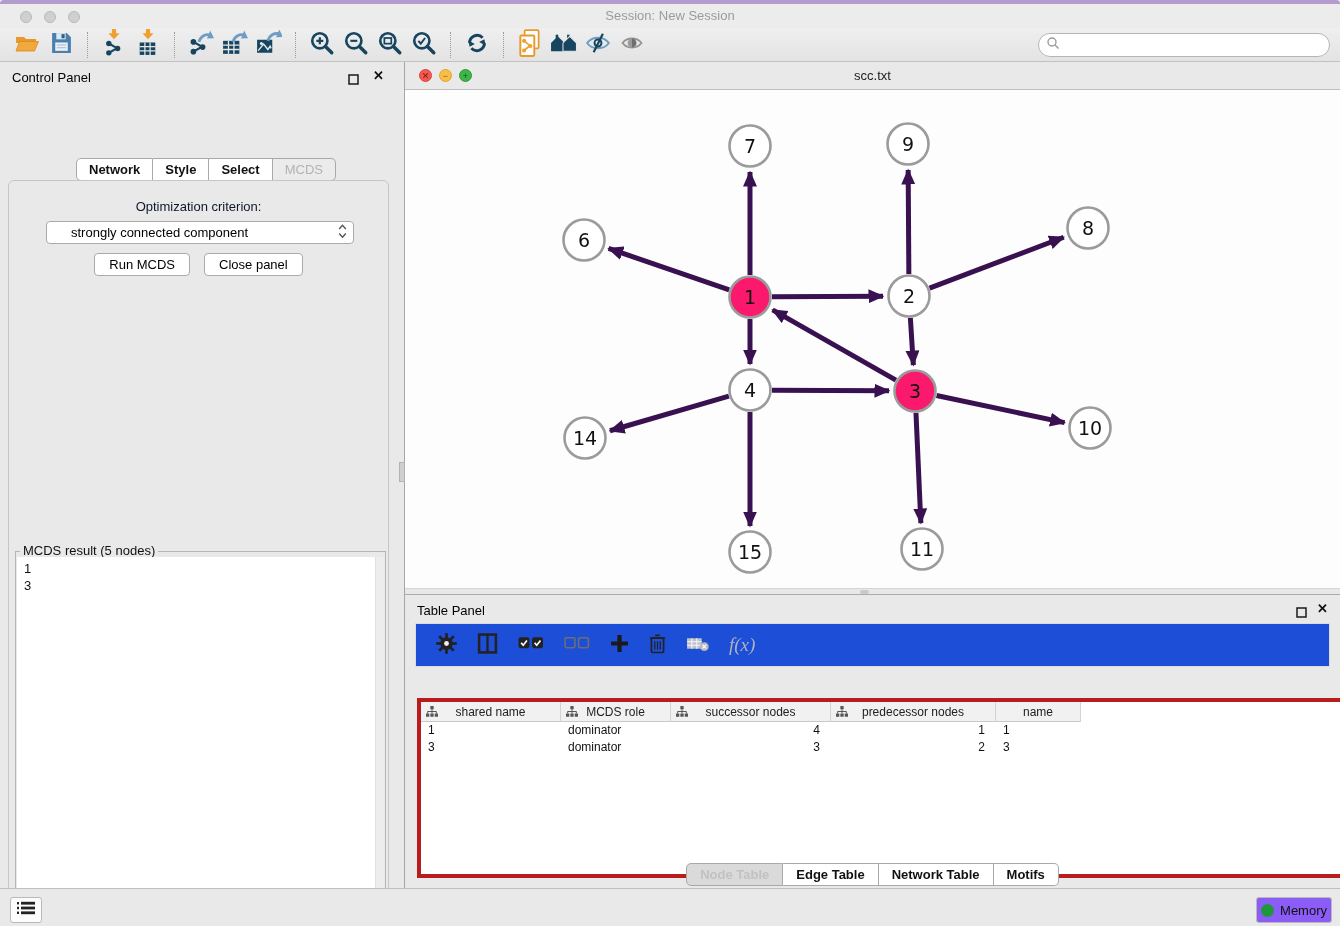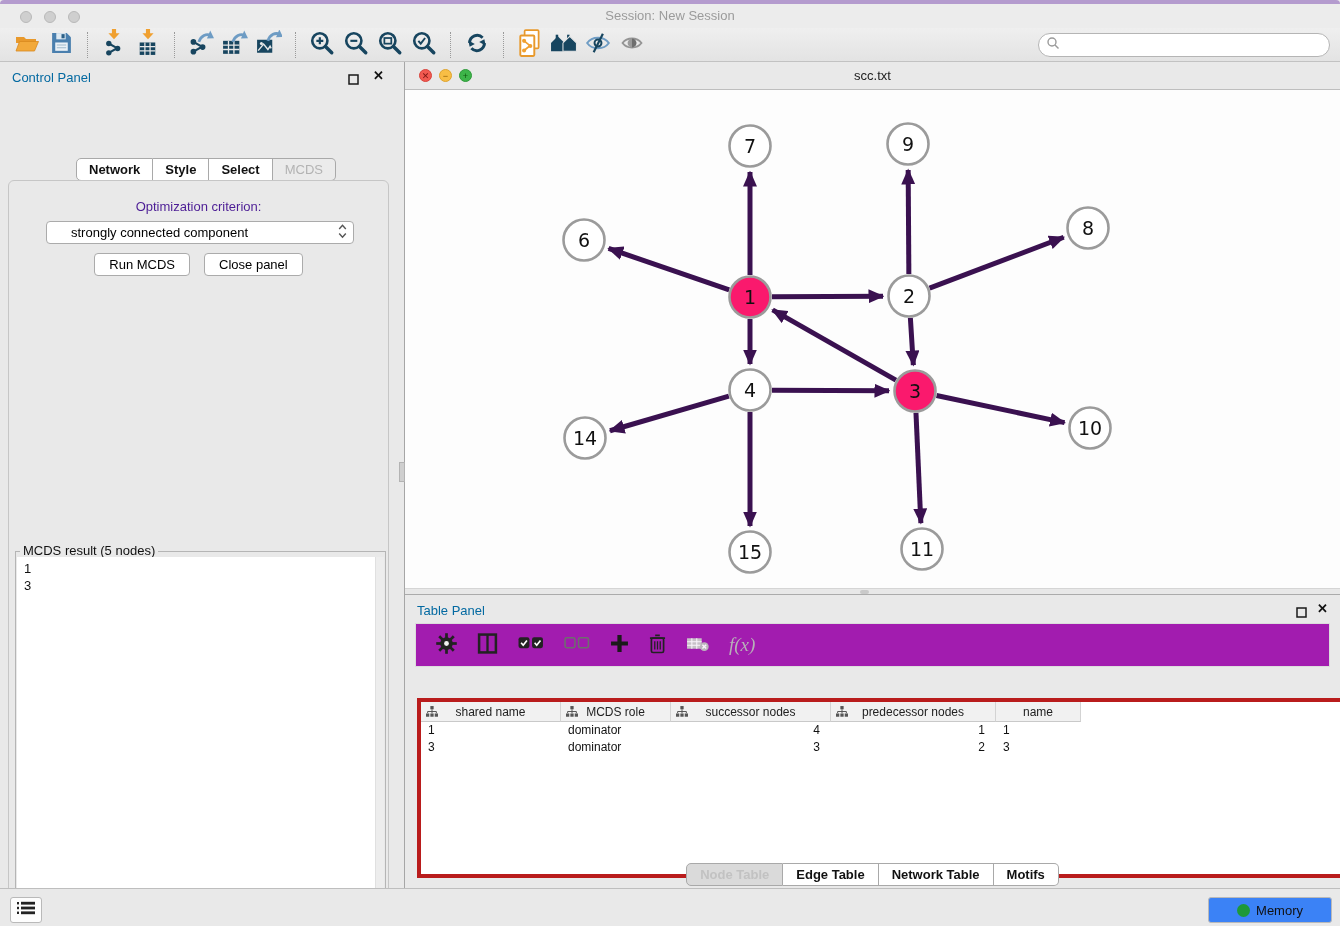--- a/index.html
+++ b/index.html
@@ -18,32 +18,32 @@
     background:linear-gradient(#EFEFEF,#E3E3E3);border-bottom:1px solid #C2C2C2;
     display:flex;align-items:center;padding-left:10px;box-sizing:border-box;}
   .tb-btn{width:34px;height:30px;display:flex;align-items:center;justify-content:center;cursor:default;}
   .tb-sep{height:26px;border-left:1px dotted #9A9A9A;margin:0 9px;}
   #search-wrap{right:10px;top:33px;width:292px;height:24px;background:#fff;
     border:1px solid #B5B5B5;border-radius:12px;display:flex;align-items:center;padding-left:7px;box-sizing:border-box;}
   #search-input{border:none;outline:none;flex:1;height:18px;font-size:12px;background:transparent;margin-left:4px;}
   
   #control-panel{left:0;top:62px;width:398px;height:826px;background:#E9E9E9;}
   .panel-head{position:relative;height:30px;}
-  .panel-title{position:absolute;left:12px;top:8px;font-size:13px;color:#0369a1;}
+  .panel-title{position:absolute;left:12px;top:8px;font-size:13px;color:#000000;}
   .panel-float{position:absolute;top:9px;width:12px;height:12px;}
   .panel-close{position:absolute;top:6px;font-size:13px;font-weight:bold;color:#111;}
   #cp-tabs{left:76px;top:96px;display:flex;}
   .cp-tab{height:21px;line-height:21px;font-size:13px;font-weight:bold;text-align:center;
     background:#fff;border:1px solid #A9A9A9;border-left:none;padding:0 12px;color:#111;}
   .cp-tab:first-child{border-left:1px solid #A9A9A9;border-radius:5px 0 0 5px;}
   .cp-tab:last-child{border-radius:0 5px 5px 0;}
   .cp-tab.active{background:#EBEBEB;color:#B3B3B3;font-weight:normal;}
   #cp-body{left:8px;top:118px;width:381px;height:758px;background:#E9E9E9;
     border:1px solid #C6C6C6;border-radius:6px;box-sizing:border-box;}
-  #opt-label{left:0;top:18px;width:100%;text-align:center;font-size:13px;color:#4c1d95;}
+  #opt-label{left:0;top:18px;width:100%;text-align:center;font-size:13px;color:#0f172a;}
   #opt-select{left:37px;top:40px;width:308px;height:23px;background:#fff;border:1px solid #ABABAB;
     border-radius:4px;display:flex;align-items:center;font-size:13px;padding-left:24px;box-sizing:border-box;}
   #opt-select .stepper{margin-left:auto;margin-right:6px;}
   .cp-btn-row{left:0;top:72px;width:100%;display:flex;justify-content:center;gap:14px;}
   .push-btn{height:23px;background:#fff;border:1px solid #ABABAB;border-radius:4px;
     font-size:13px;padding:0 14px;font-family:"Liberation Sans",sans-serif;text-align:right;}
   #result-group{left:6px;top:370px;width:369px;height:383px;border:1px solid #B5B5B5;}
   #result-legend{position:absolute;left:4px;top:-9px;background:#E9E9E9;padding:0 3px;font-size:13px;color:#111;}
   #result-text{position:absolute;left:1px;top:5px;right:9px;bottom:1px;background:#fff;
     font-size:13px;line-height:17px;padding:3px 0 0 7px;white-space:pre-line;color:#111;}
@@ -56,21 +56,21 @@
   #nw-titlebar{left:0;top:0;width:935px;height:28px;background:#E9E9E9;border-bottom:1px solid #BEBEBE;box-sizing:border-box;}
   .light{position:absolute;top:7px;width:13px;height:13px;border-radius:50%;
     font-size:9px;line-height:12px;text-align:center;box-sizing:border-box;}
   #nw-title{width:100%;text-align:center;line-height:27px;font-size:13px;color:#222;}
   #graph-svg{position:absolute;left:0;top:28px;}
   #h-splitter{left:0;top:526px;width:935px;height:7px;background:#E8E8E8;
     border-top:1px solid #D5D5D5;border-bottom:1px solid #ABABAB;box-sizing:border-box;}
   #h-thumb{position:absolute;left:455px;top:1px;width:9px;height:4px;background:#C9C9C9;border-radius:2px;}
   
   #table-panel{left:405px;top:595px;width:935px;height:293px;background:#E9E9E9;}
-  #tp-toolbar{left:10px;top:28px;width:915px;height:44px;background:#a21caf;border:1px solid #DCDCDC;
+  #tp-toolbar{left:10px;top:28px;width:915px;height:44px;background:#1d4ed8;border:1px solid #DCDCDC;
     box-sizing:border-box;display:flex;align-items:center;gap:20px;padding-left:20px;}
   .tp-icon{display:flex;align-items:center;justify-content:center;}
   .tp-icon.disabled{opacity:.95;}
   #fx-label{font-family:"Liberation Serif",serif;font-style:italic;font-size:19px;color:#B9B9B9;}
   #tp-table{left:12px;top:75px;width:1015px;height:180px;background:#fff;border:4px solid #b91c1c;box-sizing:border-box;margin-top:28px;}
   #tp-header{display:flex;height:20px;}
   .th{background:#F1F1F1;border-right:1px solid #D3D3D3;border-bottom:1px solid #C9C9C9;
     box-sizing:border-box;display:flex;align-items:center;justify-content:center;gap:6px;
     font-size:12px;color:#222;position:relative;}
   .th .tree{position:absolute;left:5px;top:4px;}
@@ -80,22 +80,22 @@
   #tp-tabs{left:0;top:268px;width:935px;display:flex;justify-content:center;}
   .tp-tab{height:21px;line-height:21px;font-size:13px;font-weight:bold;text-align:center;
     background:#fff;border:1px solid #A9A9A9;border-left:none;padding:0 13px;color:#111;}
   .tp-tab:first-child{border-left:1px solid #A9A9A9;border-radius:5px 0 0 5px;}
   .tp-tab:last-child{border-radius:0 5px 5px 0;}
   .tp-tab.active{background:#DADADA;color:#C2C2C2;font-weight:bold;}
   
   #status-bar{left:0;top:888px;width:1340px;height:38px;background:#E9E9E9;border-top:1px solid #BEBEBE;box-sizing:border-box;}
   #task-btn{position:absolute;left:10px;top:8px;width:30px;height:24px;background:#FDFDFD;
     border:1px solid #B9B9B9;border-radius:3px;display:flex;align-items:center;justify-content:center;}
-  #memory-btn{position:absolute;right:8px;top:8px;height:24px;background:#3b82f6;border:1px solid #B9B9B9;
-    border-radius:3px;display:flex;align-items:center;gap:6px;padding:0 28px;font-size:13px;color:#111;}
+  #memory-btn{position:absolute;right:8px;top:8px;height:24px;background:#8b5cf6;border:1px solid #B9B9B9;
+    border-radius:3px;display:flex;align-items:center;gap:6px;padding:0 4px;font-size:13px;color:#111;}
   #memory-dot{width:13px;height:13px;border-radius:50%;background:#1E9939;}
 </style>
 </head>
 <body>
 
 <div id="top-strip" class="abs"></div>
 <div id="titlebar" class="abs">
   <span class="tl-dot" style="left:20px"></span>
   <span class="tl-dot" style="left:44px"></span>
   <span class="tl-dot" style="left:68px"></span>

